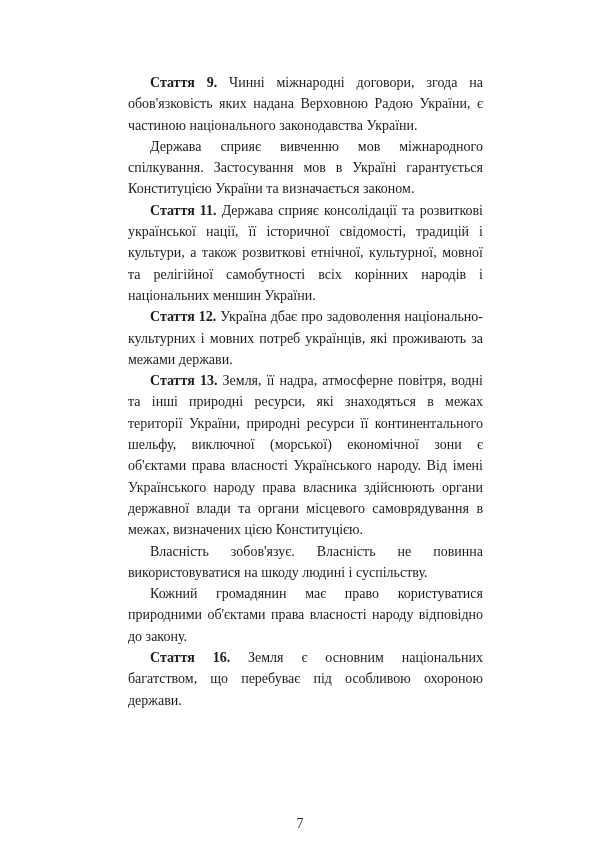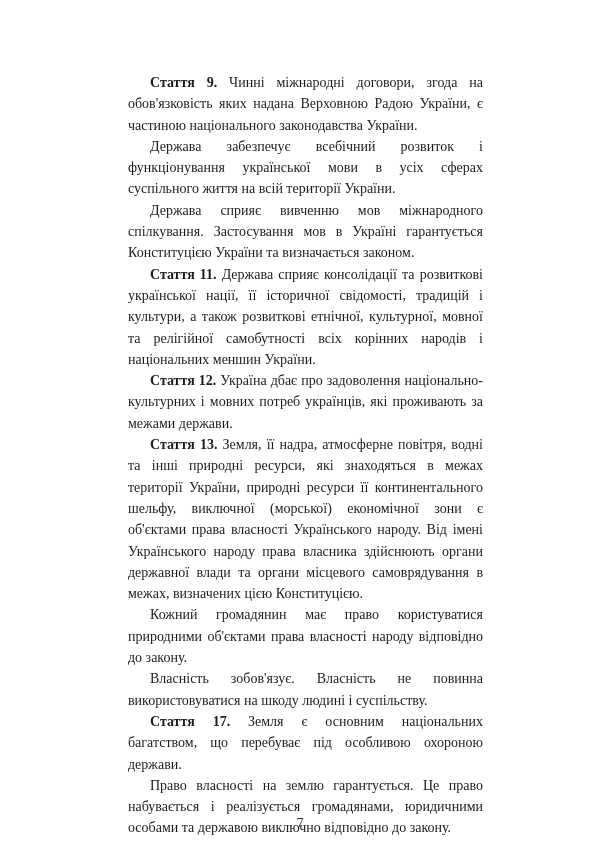--- a/index.html
+++ b/index.html
@@ -41,36 +41,34 @@
 </style>
 </head>
 <body>
 
 <div class="page">
 
   <p class="para"><b>Стаття 9. </b><span>Чинні міжнародні договори, згода на обов'язковість яких надана Верховною Радою України, є частиною національного законодавства України.</span></p>
 
 
 
-  <p class="para"><b></b><span>Держава забезпечує всебічний розвиток і функціонування української мови в усіх сферах суспільного життя на всій території України.</span></p>
 
 
   <p class="para"><b></b><span>Держава сприяє вивченню мов міжнародного спілкування. Застосування мов в Україні гарантується Конституцією України та визначається законом.</span></p>
 
   <p class="para"><b>Стаття 11. </b><span>Держава сприяє консолідації та розвиткові української нації, її історичної свідомості, традицій і культури, а також розвиткові етнічної, культурної, мовної та релігійної самобутності всіх корінних народів і національних меншин України.</span></p>
 
   <p class="para"><b>Стаття 12. </b><span>Україна дбає про задоволення національно-культурних і мовних потреб українців, які проживають за межами держави.</span></p>
 
   <p class="para"><b>Стаття 13. </b><span>Земля, її надра, атмосферне повітря, водні та інші природні ресурси, які знаходяться в межах території України, природні ресурси її континентального шельфу, виключної (морської) економічної зони є об'єктами права власності Українського народу. Від імені Українського народу права власника здійснюють органи державної влади та органи місцевого самоврядування в межах, визначених цією Конституцією.</span></p>
 
+  <p class="para"><b></b><span>Власність зобов'язує. Власність не повинна використовуватися на шкоду людині і суспільству.</span></p>
+
   <p class="para"><b></b><span>Кожний громадянин має право користуватися природними об'єктами права власності народу відповідно до закону.</span></p>
 
-  <p class="para"><b></b><span>Власність зобов'язує. Власність не повинна використовуватися на шкоду людині і суспільству.</span></p>
 
+  <p class="para"><b>Стаття 16. </b><span>Земля є основним національних багатством, що перебуває під особливою охороною держави.</span></p>
 
-  <p class="para"><b>Стаття 17. </b><span>Земля є основним національних багатством, що перебуває під особливою охороною держави.</span></p>
-
-  <p class="para"><b></b><span>Право власності на землю гарантується. Це право набувається і реалізується громадянами, юридичними особами та державою виключно відповідно до закону.</span></p>
 
 
   <div class="page-number">7</div>
 
 </div>
 
 </body></html>

